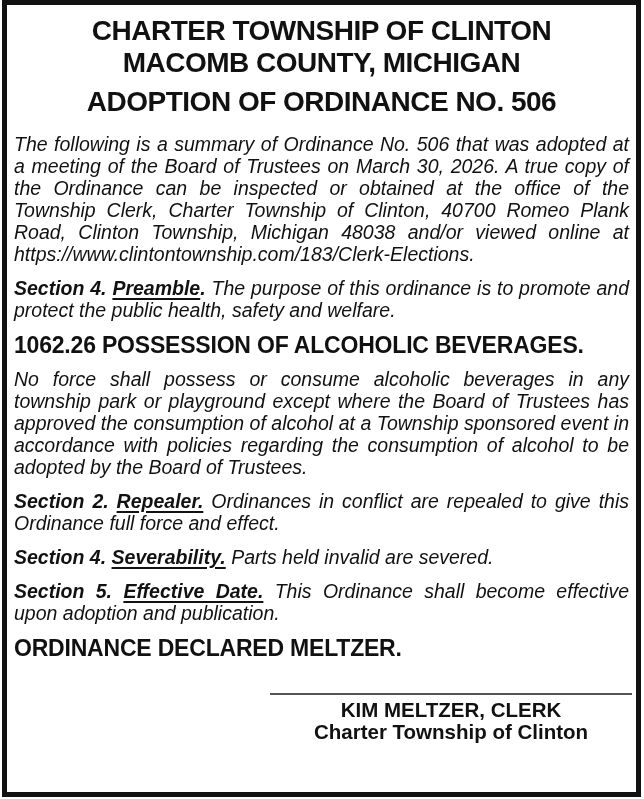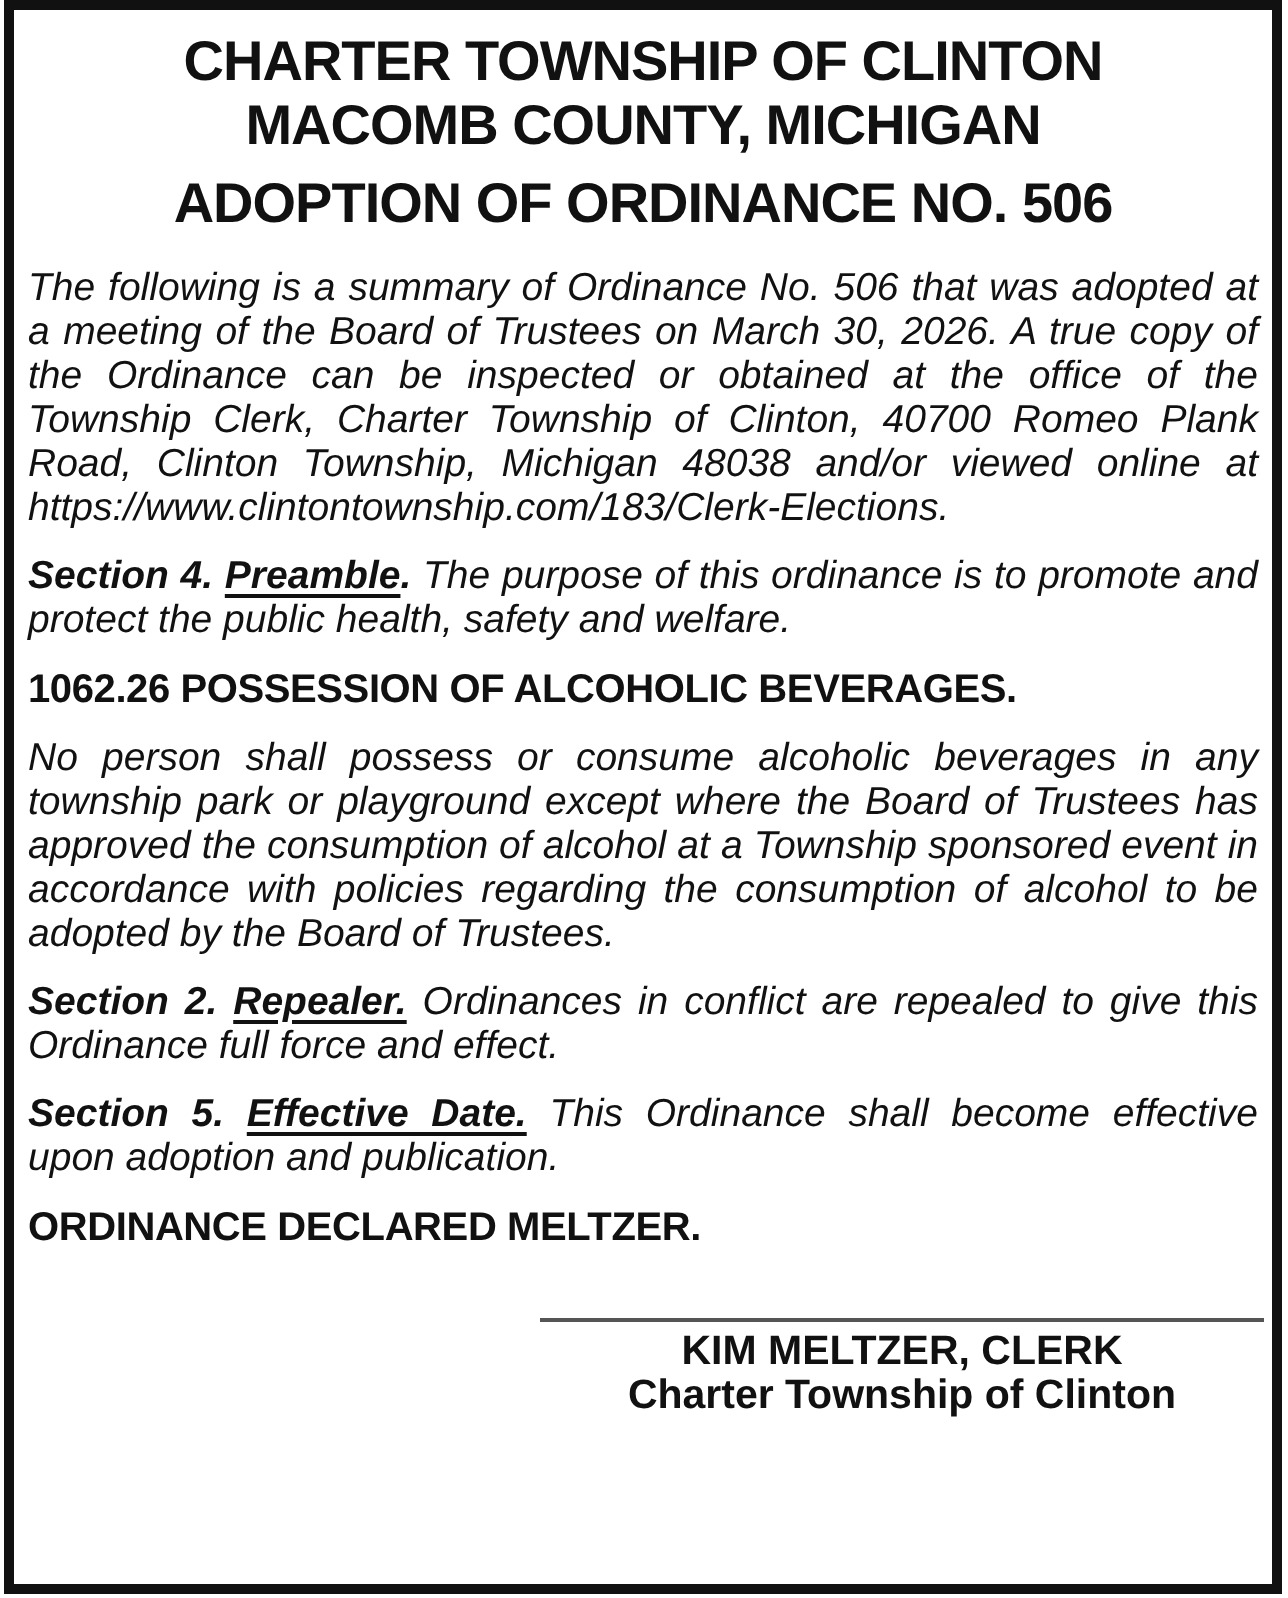--- a/index.html
+++ b/index.html
@@ -29,21 +29,21 @@
     margin: 12px 0 0 0;
     font-style: italic;
   }
   .para b { font-weight: bold; }
   .term {
     text-decoration: underline;
     text-decoration-thickness: 2px;
     text-underline-offset: 3px;
   }
   .bold-para {
-    font-size: 20px; line-height: 22px; font-weight: bold;
+    font-size: 23px; line-height: 22px; font-weight: bold;
     margin: 13px 0 0 0; letter-spacing: -0.2px;
   }
   .signature {
     width: 362px; margin: 34px -3px 4px auto;
     border-top: 2px solid var(--signature-line, #555555);
     padding-top: 4px;
   }
   .sig-text {
     font-weight: bold; font-size: 20.5px; line-height: 22px;
     text-align: center; margin: 0;
@@ -62,26 +62,29 @@
     <p class="para"><span>The following is a summary of Ordinance No. 506 that was adopted at a meeting of the Board of Trustees on March 30, 2026. A true copy of the Ordinance can be inspected or obtained at the office of the Township Clerk, Charter Township of Clinton, 40700 Romeo Plank Road, Clinton Township, Michigan 48038 and/or viewed online at</span>
       <span>https://www.clintontownship.com/183/Clerk-Elections.</span></p>
 
     <p class="para"><b>Section 4.</b>
       <b class="term">Preamble</b><b>.</b>
       <span>The purpose of this ordinance is to promote and protect the public health, safety and welfare.</span></p>
 
 
     <p class="bold-para">1062.26 POSSESSION OF ALCOHOLIC BEVERAGES.</p>
 
-    <p class="para">No person shall possess or consume alcoholic beverages in any township park or playground except where the Board of Trustees has approved the consumption of alcohol at a Township sponsored event in accordance with policies regarding the consumption of alcohol to be adopted by the Board of Trustees.</p>
+    <p class="para">No force shall possess or consume alcoholic beverages in any township park or playground except where the Board of Trustees has approved the consumption of alcohol at a Township sponsored event in accordance with policies regarding the consumption of alcohol to be adopted by the Board of Trustees.</p>
 
     <p class="para"><b>Section 2.</b>
       <b class="term">Repealer.</b><b></b>
       <span>Ordinances in conflict are repealed to give this Ordinance full force and effect.</span></p>
 
+    <p class="para"><b>Section 4.</b>
+      <b class="term">Severability.</b><b></b>
+      <span>Parts held invalid are severed.</span></p>
 
     <p class="para"><b>Section 5.</b>
       <b class="term">Effective Date.</b><b></b>
       <span>This Ordinance shall become effective upon adoption and publication.</span></p>
 
     <p class="bold-para">ORDINANCE DECLARED MELTZER.</p>
 
     <div class="signature">
       <p class="sig-text">KIM MELTZER, CLERK</p>
       <p class="sig-text">Charter Township of Clinton</p>

